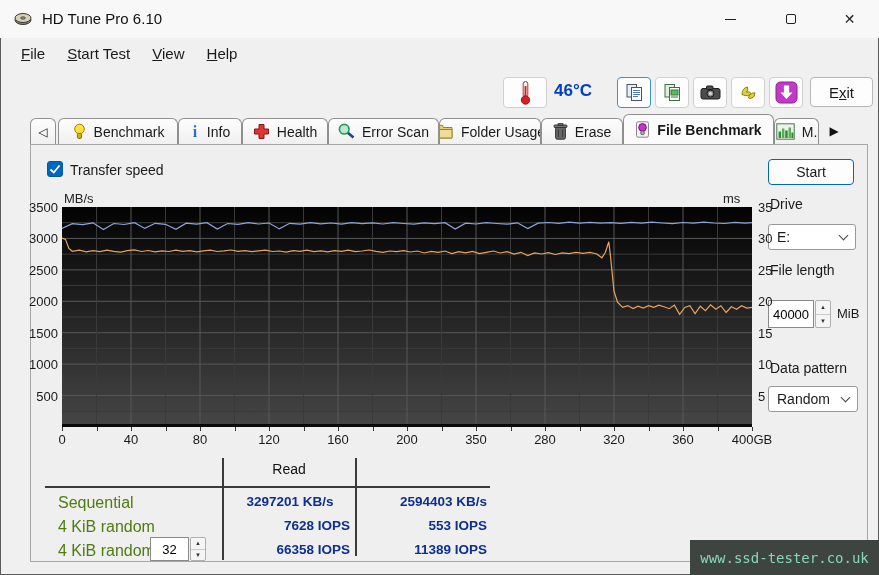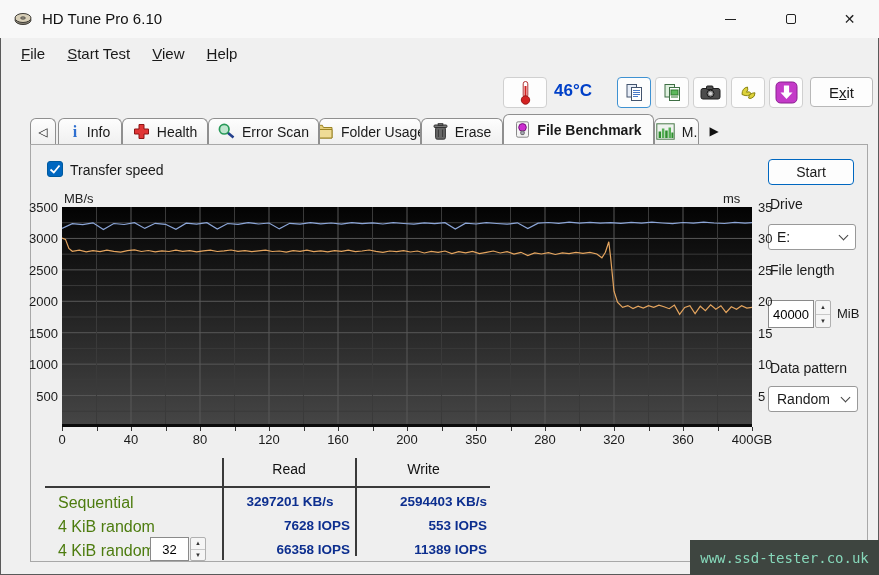--- a/index.html
+++ b/index.html
@@ -102,20 +102,29 @@
           <circle cx="6.5" cy="20" r="4.2" fill="#d42222" stroke="#9a1a1a"></circle>
         </svg>
       </span>
     </div>
   <div class="abs temp">46°C</div>
   <div id="toolbar-icons"></div>
   <div class="abs exit-btn" id="exit-btn">E<span class="ul">x</span>it</div>
 
   <div class="abs tabbar" id="tabbar">
       <div class="tab-scroll" style="margin-right: 2px;">◁</div>
+      <div class="tab" style="width: 120px;">
+        <span style="display:flex;">
+          <svg width="15" height="17" viewBox="0 0 15 17">
+            <circle cx="7.5" cy="6" r="4.8" fill="#ffe13a" stroke="#a08000"></circle>
+            <rect x="5.4" y="10.4" width="4.2" height="5" rx="1.2" fill="#c8b020" stroke="#887000"></rect>
+          </svg>
+        </span>
+        <span>Benchmark</span>
+      </div>
       <div class="tab" style="width: 64px;">
         <span style="display:flex;">
           <svg width="10" height="17" viewBox="0 0 10 17">
             <text x="5" y="14" font-size="16" font-weight="bold" fill="#2f6fd0" text-anchor="middle" font-family="serif">i</text>
           </svg>
         </span>
         <span>Info</span>
       </div>
       <div class="tab" style="width: 86px;">
         <span style="display:flex;">
@@ -347,21 +356,20 @@
     <div class="abs xtick" style="left: 476px; top: 427px;"></div>
     <div class="abs xtick" style="left: 510.5px; top: 427px;"></div>
     <div class="abs xtick" style="left: 545px; top: 427px;"></div>
     <div class="abs xtick" style="left: 579.5px; top: 427px;"></div>
     <div class="abs xtick" style="left: 614px; top: 427px;"></div>
     <div class="abs xtick" style="left: 648.5px; top: 427px;"></div>
     <div class="abs xtick" style="left: 683px; top: 427px;"></div>
     <div class="abs xtick" style="left: 717.5px; top: 427px;"></div>
     <div class="abs xtick" style="left: 752px; top: 427px;"></div>
     <div class="abs th" style="left: 230px; top: 461px; width: 118px;">Read</div>
-    <div class="abs th" style="left: 360px; top: 461px; width: 127px;">Write</div>
     <div class="abs tline" style="left: 45px; top: 486px; width: 445px; height: 2px;"></div>
     <div class="abs tline" style="left: 222px; top: 458px; width: 1.5px; height: 102px;"></div>
     <div class="abs tline" style="left: 355px; top: 458px; width: 1.5px; height: 98px;"></div>
     <div class="abs row-label" style="left: 58px; top: 494px;">Sequential</div>
     <div class="abs val" style="left: 230px; top: 494px; width: 120px; text-align: center;">3297201 KB/s</div>
     <div class="abs val" style="left: 360px; top: 494px; width: 127px;">2594403 KB/s</div>
     <div class="abs row-label" style="left: 58px; top: 518px;">4 KiB random</div>
     <div class="abs val" style="left: 230px; top: 518px; width: 120px;">7628 IOPS</div>
     <div class="abs val" style="left: 360px; top: 518px; width: 127px;">553 IOPS</div>
     <div class="abs row-label" style="left: 58px; top: 542px;">4 KiB random</div>

